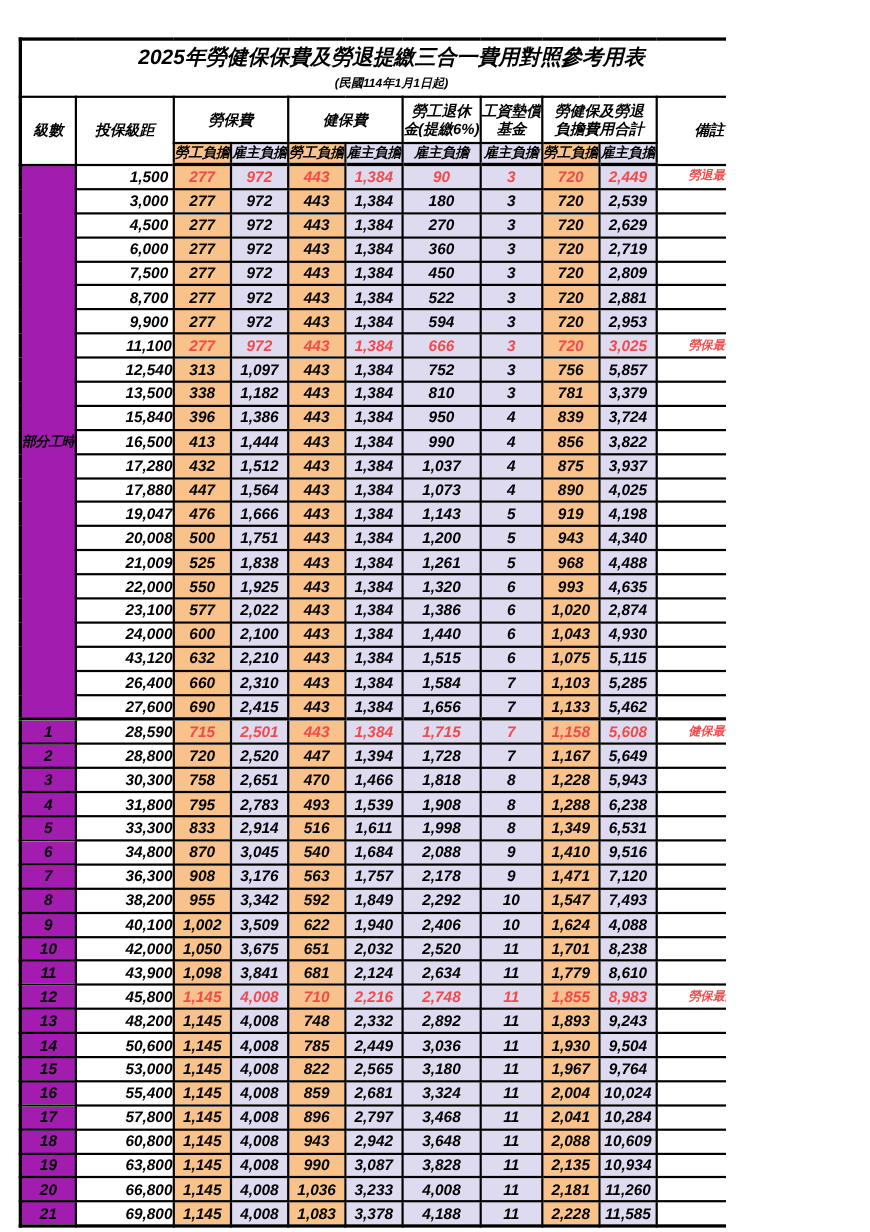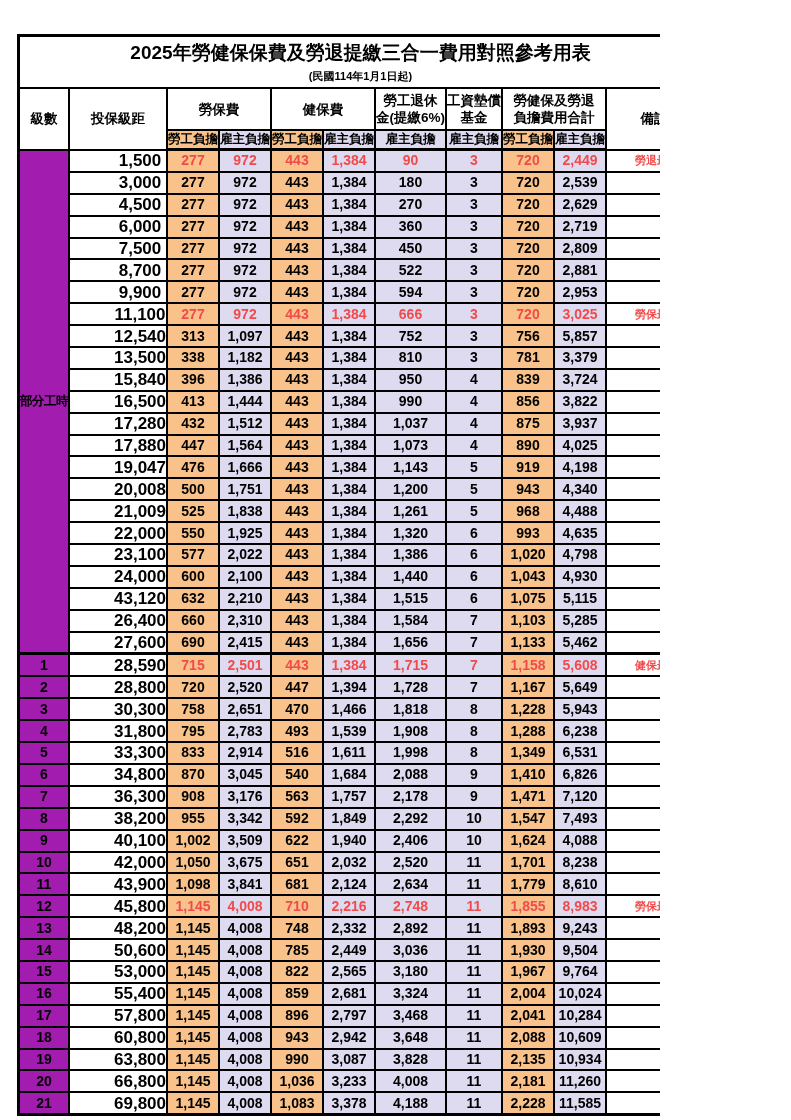--- a/index.html
+++ b/index.html
@@ -1,38 +1,38 @@
 <!DOCTYPE html>
 <html><head>
 <meta charset="utf-8">
 <style>
   html,body{margin:0;padding:0;background:#ffffff;}
   .page{position:relative;width:660px;height:1120px;background:#ffffff;overflow:hidden;
-        font-family:"Liberation Sans","DejaVu Sans",sans-serif;font-weight:bold;color:#000;}
+        font-family:"Liberation Sans","DejaVu Sans",sans-serif;font-weight:bold;color:#000;font-style:italic;}
   table.premium{position:absolute;left:17px;top:34px;border-collapse:collapse;table-layout:fixed;
         border:3px solid #000;}
   col.c-grade{width:53px;} col.c-bracket{width:78px;}
   col.c-le{width:73px;} col.c-lr{width:72px;}
   col.c-he{width:65px;} col.c-hr{width:72px;}
   col.c-pen{width:70px;} col.c-wf{width:62px;}
   col.c-te{width:70px;} col.c-tr{width:73px;}
   col.c-rem{width:71px;}
   th,td{border:2px solid #000;text-align:center;vertical-align:middle;padding:0;
         white-space:nowrap;overflow:hidden;}
   .title-cell{height:50px;border-bottom:2px solid #000;}
   .main-title{font-size:19px;line-height:27px;}
   .sub-title{font-size:11px;line-height:20px;}
   tr.hgroup th{height:40px;font-size:13.5px;line-height:17px;background:#fff;}
   tr.hsub th{height:17px;font-size:12.5px;line-height:15px;border-bottom:3px solid #000;margin-left:48px;}
   .emp{background:var(--emp,#F8C28A);}
   .er{background:var(--er,#DEDAF0);}
   tbody td{height:19.9px;font-size:14px;line-height:19px;}
   td.grade-cell{font-size:14px;background:#a21caf;}
   td.part-time{font-size:12.5px;letter-spacing:-0.5px;}
-  td.bracket-cell{font-size:17px;background:#fff;padding-left:44px;}
+  td.bracket-cell{font-size:14px;background:#fff;padding-left:44px;}
   td.remark-cell{font-size:11px;background:#fff;padding-left:28px;}
   tr.hl td.val,tr.hl td.remark-cell{color:var(--hl,#F04B4B);}
   tr.sec td{border-top:3px solid #000;}
 </style>
 </head>
 <body>
 
 <div class="page" style="--emp: #F8C28A; --er: #DEDAF0; --hl: #F04B4B;">
   <table class="premium">
     <colgroup>
@@ -296,21 +296,21 @@
         </tr>
         <tr>
           <td class="bracket-cell">23,100</td>
           <td class="val emp">577</td>
           <td class="val er">2,022</td>
           <td class="val emp">443</td>
           <td class="val er">1,384</td>
           <td class="val er">1,386</td>
           <td class="val er">6</td>
           <td class="val emp">1,020</td>
-          <td class="val er">4,798</td>
+          <td class="val er">2,874</td>
           <td class="remark-cell"></td>
         </tr>
         <tr>
           <td class="bracket-cell">24,000</td>
           <td class="val emp">600</td>
           <td class="val er">2,100</td>
           <td class="val emp">443</td>
           <td class="val er">1,384</td>
           <td class="val er">1,440</td>
           <td class="val er">6</td>
@@ -422,21 +422,21 @@
         <tr>
           <td class="grade-cell">6</td>
           <td class="bracket-cell">34,800</td>
           <td class="val emp">870</td>
           <td class="val er">3,045</td>
           <td class="val emp">540</td>
           <td class="val er">1,684</td>
           <td class="val er">2,088</td>
           <td class="val er">9</td>
           <td class="val emp">1,410</td>
-          <td class="val er">6,826</td>
+          <td class="val er">9,516</td>
           <td class="remark-cell"></td>
         </tr>
         <tr>
           <td class="grade-cell">7</td>
           <td class="bracket-cell">36,300</td>
           <td class="val emp">908</td>
           <td class="val er">3,176</td>
           <td class="val emp">563</td>
           <td class="val er">1,757</td>
           <td class="val er">2,178</td>

